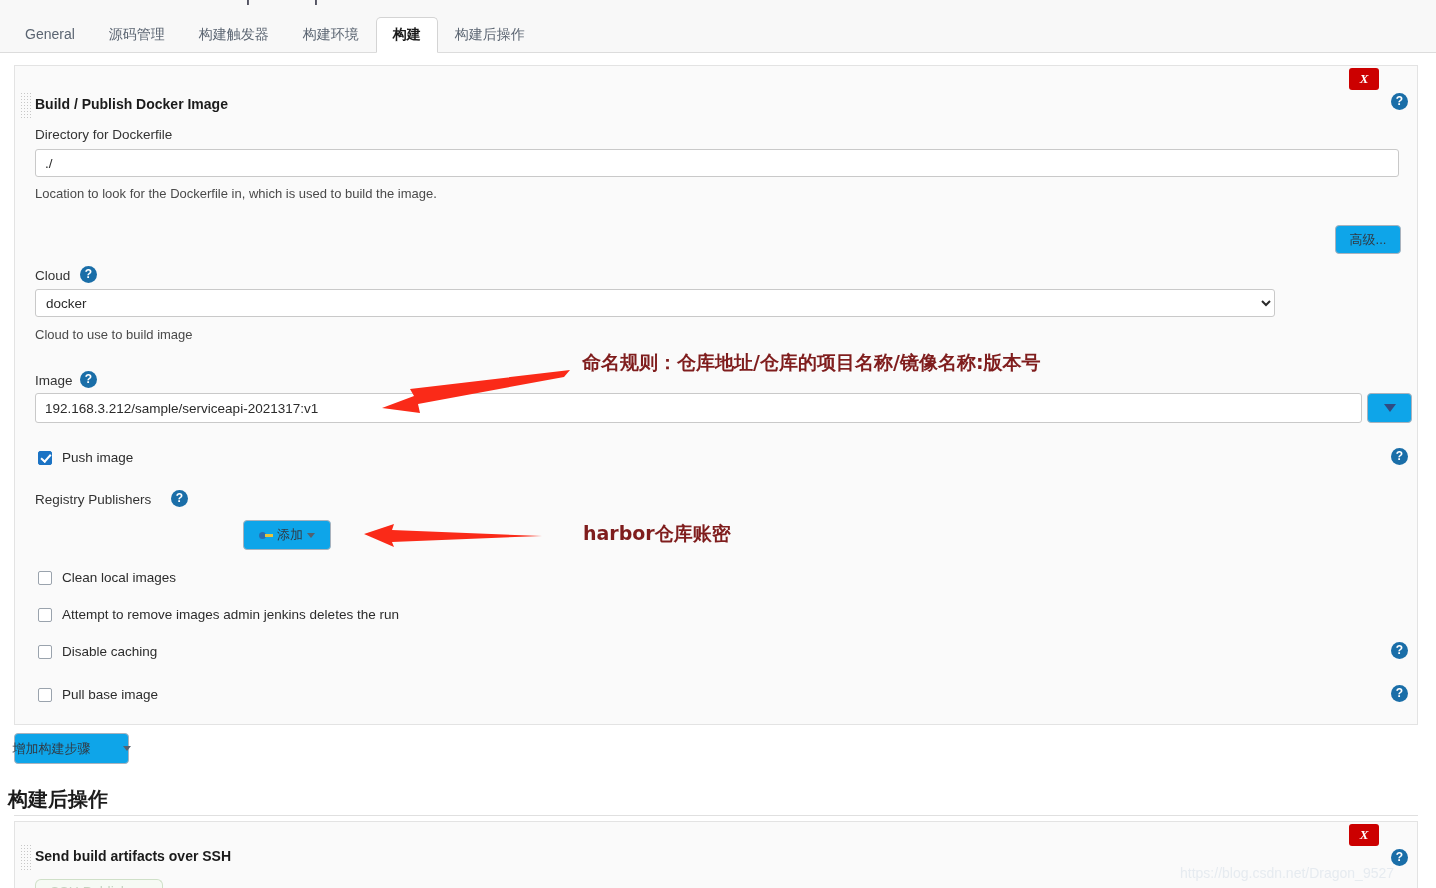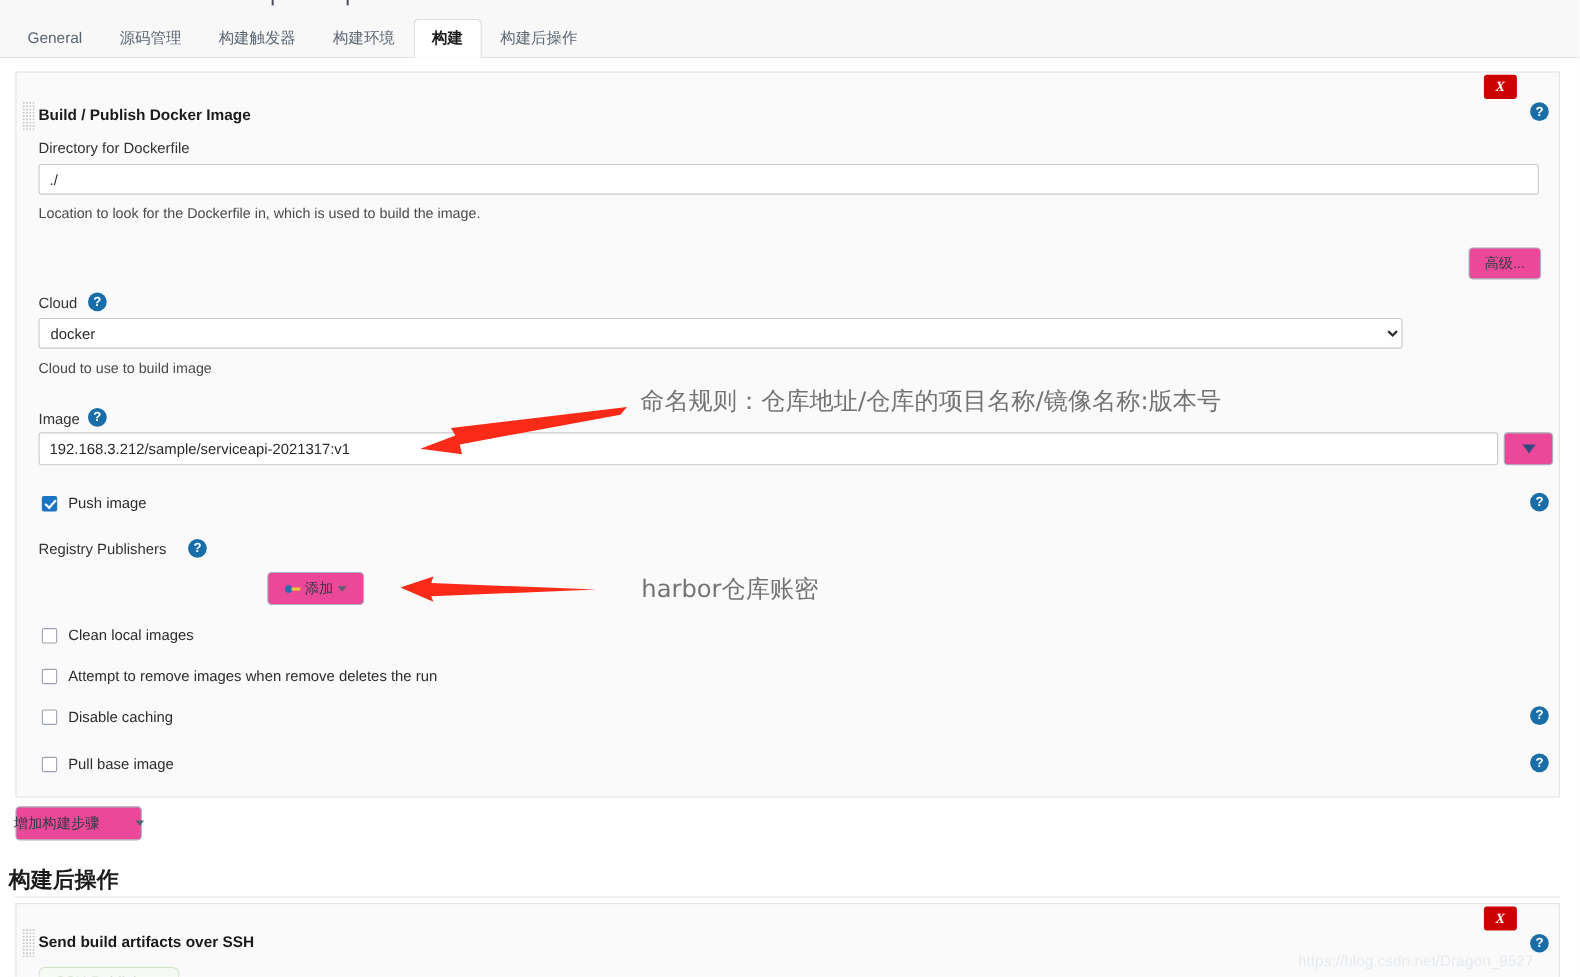--- a/index.html
+++ b/index.html
@@ -185,21 +185,21 @@
     line-height: 22px;
     text-align: center;
     cursor: pointer;
     font-family: "Liberation Serif", serif;
   }
 
   
   .btn {
     position: absolute;
     box-sizing: border-box;
-    background: #ec4899;
+    background: #0ea5e9;
     border: 1px solid #a9b2bd;
     border-radius: 4px;
     color: #313a44;
     font-size: 13px;
     font-family: "Liberation Sans", sans-serif;
     cursor: pointer;
     display: flex;
     align-items: center;
     justify-content: center;
     gap: 4px;
@@ -302,24 +302,25 @@
     background: #f6faf4;
     color: #c5d3c0;
     font-size: 14px;
     padding: 4px 14px 0 14px;
     white-space: nowrap;
   }
 
   
   .annotation {
     position: absolute;
-    color: #737373;
+    color: #7f1d1d;
     font-family: "DejaVu Sans", "Liberation Sans", sans-serif;
-    font-size: 22px;
-    white-space: nowrap;
+    font-size: 19px;
+    white-space: nowrap;
+    font-weight: bold;
   }
   .arrow-svg { position: absolute; }
 
   .watermark {
     position: absolute;
     font-size: 14px;
     color: #e6ebf0;
     white-space: nowrap;
     font-family: "Liberation Sans", sans-serif;
   }
@@ -397,21 +398,21 @@
       <span class="caret"></span>
     </div>
 
     <div class="cb-row" style="top:504px; left:23px;">
       <span class="cb-box"></span>
       <span class="cb-label">Clean local images</span>
     </div>
 
     <div class="cb-row" style="top:541px; left:23px;">
       <span class="cb-box"></span>
-      <span class="cb-label">Attempt to remove images when remove deletes the run</span>
+      <span class="cb-label">Attempt to remove images admin jenkins deletes the run</span>
     </div>
 
     <div class="cb-row" style="top:578px; left:23px;">
       <span class="cb-box"></span>
       <span class="cb-label">Disable caching</span>
     </div>
     <div class="help-icon" style="top:576px; left:1376px;">?</div>
 
     <div class="cb-row" style="top:621px; left:23px;">
       <span class="cb-box"></span>

